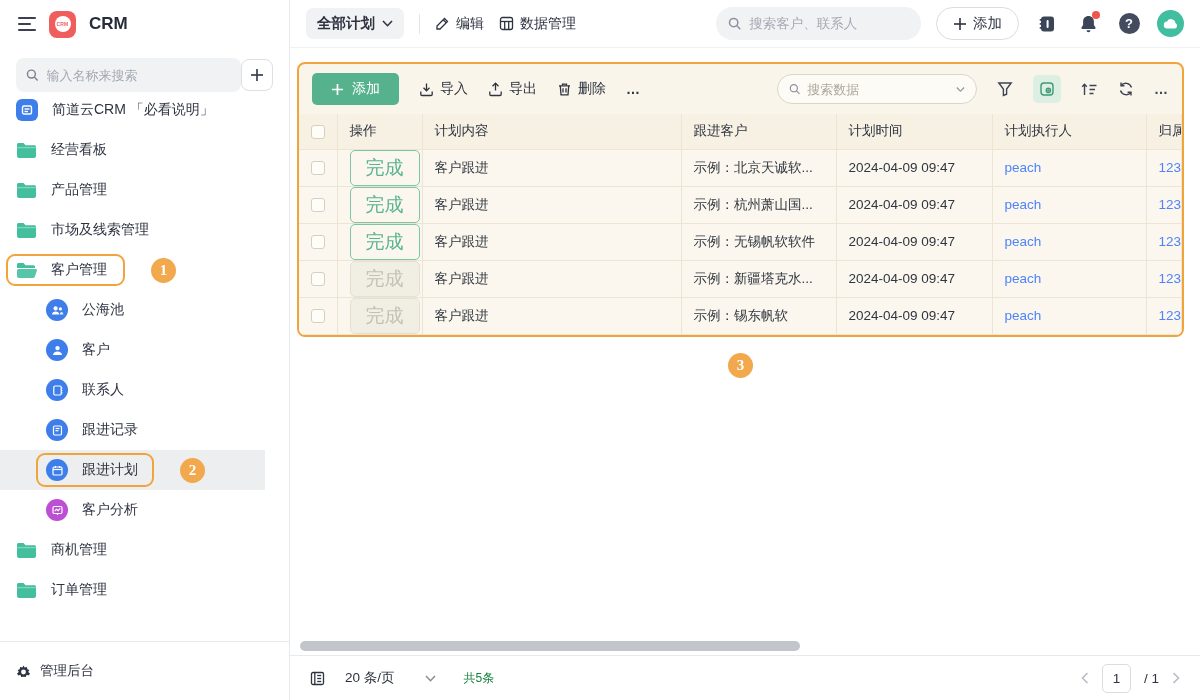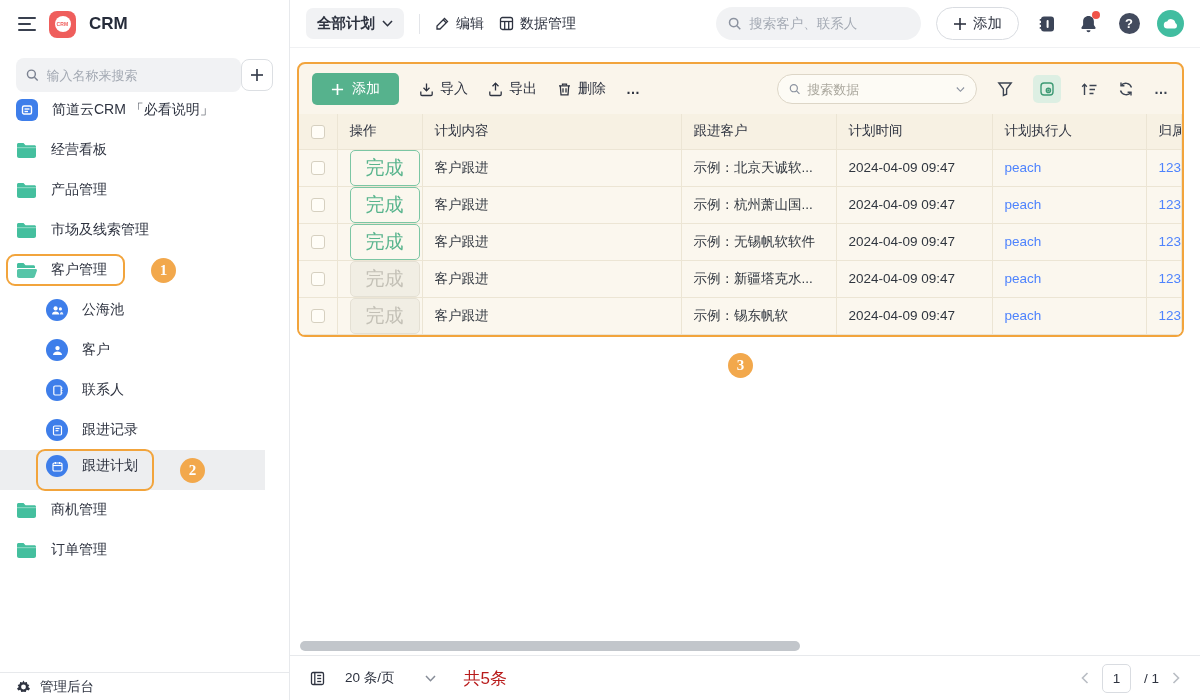--- a/index.html
+++ b/index.html
@@ -24,21 +24,21 @@
   .sb-nav { flex:1; overflow:hidden; padding-top:0; }
   .nav-item { height:40px; display:flex; align-items:center; padding:0 16px; gap:14px; cursor:pointer; position:relative; white-space:nowrap; }
   .nav-item.first { margin-top:-8px; }
   .nav-item.sub { padding-left:46px; }
   .nav-item.active { background:#edeef0; width:265px; }
   .nav-label { font-size:14px; color:#2e3340; }
   .circle-icon { width:22px; height:22px; border-radius:50%; display:flex; align-items:center; justify-content:center; flex:none; }
   .sq-icon { width:22px; height:22px; border-radius:6px; display:flex; align-items:center; justify-content:center; flex:none; }
   .annot-ring { display:flex; align-items:center; gap:14px; border:2px solid #f2a43c; border-radius:9px; padding:5px 16px 5px 8px; margin-left:-10px; }
   .annot-badge { width:25px; height:25px; border-radius:50%; background:#f2a84c; color:#fff; font-family:"Liberation Serif",serif; font-weight:bold; font-size:15px; display:flex; align-items:center; justify-content:center; margin-left:12px; flex:none; }
-  .sb-footer { height:28px; border-top:1px solid #e7e9ec; display:flex; align-items:center; padding:0 16px; gap:9px; font-size:13.5px; color:#2e3340; cursor:pointer; }
+  .sb-footer { height:59px; border-top:1px solid #e7e9ec; display:flex; align-items:center; padding:0 16px; gap:9px; font-size:13.5px; color:#2e3340; cursor:pointer; }
 
   
   .main { flex:1; display:flex; flex-direction:column; min-width:0; }
   .topbar { height:48px; display:flex; align-items:center; padding:0 16px; gap:15px; border-bottom:1px solid #f0f1f3; background:#fff; }
   .view-switch { background:#f1f2f4; border-radius:7px; height:31px; display:flex; align-items:center; gap:7px; padding:0 11px; font-weight:bold; font-size:14.5px; cursor:pointer; }
   .v-div { width:1px; height:20px; background:#e3e5e9; }
   .top-link { display:flex; align-items:center; gap:6px; font-size:14px; color:#2e3340; cursor:pointer; }
   .top-search { width:205px; height:33px; background:#f1f2f4; border-radius:17px; display:flex; align-items:center; gap:8px; padding:0 12px; margin-left:auto; }
   .top-search input { border:none; outline:none; background:transparent; font-size:13.5px; width:100%; color:#0f766e; font-family:inherit; }
   .top-search input::placeholder { color:#a3a9b3; }
@@ -67,21 +67,21 @@
   input.row-cb { appearance:none; -webkit-appearance:none; width:14px; height:14px; border:1px solid #d6d0c0; border-radius:3px; background:#fffdf7; vertical-align:middle; cursor:pointer; }
   .btn-done { border:1px solid #7cc6a4; color:#58b48d; background:transparent; border-radius:5px; padding:4px 15px; font-size:19px; cursor:pointer; font-family:Liberation Mono, monospace; }
   .btn-done.disabled { border:1px solid #e4e0d4; color:#c3c0b6; background:#f1eee4; cursor:default; }
   .cell-link { color:#4e83fd; cursor:pointer; }
 
   .annot3-row { width:887px; display:flex; justify-content:center; margin-top:16px; }
   .hscrollbar { position:absolute; bottom:4px; left:10px; width:500px; height:10px; border-radius:5px; background:#c2c6cb; cursor:pointer; }
 
   .pagebar { height:45px; border-top:1px solid #e7e9ec; display:flex; align-items:center; padding:0 20px; gap:14px; background:#fff; }
   .pg-size { font-size:13.5px; color:#2e3340; margin-left:6px; }
-  .pg-total { font-size:17px; color:#b91c1c; margin-left:14px; }
+  .pg-total { font-size:12px; color:#15803d; margin-left:14px; }
   .pg-right { margin-left:auto; display:flex; align-items:center; gap:13px; color:#b9bdc4; }
   .pg-box { width:29px; height:29px; border:1px solid #d9dce1; border-radius:5px; display:flex; align-items:center; justify-content:center; font-size:13.5px; color:#2e3340; background:#fff; }
   .pg-slash { color:#2e3340; font-size:13.5px; }
 </style>
 </head>
 <body>
 
 <div class="sidebar">
   <div class="sb-header">
     <div class="hamburger">
@@ -197,34 +197,44 @@
         <svg width="11" height="11" viewBox="0 0 11 11" fill="none" stroke="#fff" stroke-width="1.2">
             <rect x="1.5" y="1" width="8" height="9" rx="1.2"></rect>
             <line x1="3.5" y1="3.5" x2="7.5" y2="3.5"></line>
             <line x1="3.5" y1="5.7" x2="6.5" y2="5.7"></line>
           </svg>
       </span>
       <span class="nav-label">跟进记录</span>
     </div>
 
     <div class="nav-item sub active">
-      <span class="annot-ring" style="padding:4px 14px 12px 8px">
+      <span class="annot-ring" style="padding:4px 14px 4px 8px">
         <span class="circle-icon" style="background:#3e7eea">
           <svg width="11" height="11" viewBox="0 0 11 11" fill="none" stroke="#fff" stroke-width="1.2">
               <rect x="1" y="2" width="9" height="8" rx="1.2"></rect>
               <line x1="1" y1="4.5" x2="10" y2="4.5"></line>
               <line x1="3.4" y1="1" x2="3.4" y2="3"></line>
               <line x1="7.6" y1="1" x2="7.6" y2="3"></line>
             </svg>
         </span>
         <span class="nav-label">跟进计划</span>
       </span>
       <span class="annot-badge">2</span>
     </div>
 
+    <div class="nav-item sub">
+      <span class="circle-icon" style="background:#bc4fd4">
+        <svg width="11" height="11" viewBox="0 0 11 11" fill="none" stroke="#fff" stroke-width="1.2">
+            <rect x="1" y="1.5" width="9" height="7" rx="1.2"></rect>
+            <polyline points="2.8,6 4.6,4.2 6.2,5.6 8.2,3.4"></polyline>
+            <line x1="5.5" y1="8.5" x2="5.5" y2="10"></line>
+          </svg>
+      </span>
+      <span class="nav-label">客户分析</span>
+    </div>
 
     <div class="nav-item">
       <svg width="21" height="17" viewBox="0 0 21 17">
           <path fill="#44bf9e" d="M1 2.5C1 1.7 1.7 1 2.5 1h5l2 2.3h9c.8 0 1.5.7 1.5 1.5V14c0 1.1-.9 2-2 2H3c-1.1 0-2-.9-2-2V2.5z"></path>
           <path fill="#fff" opacity=".35" d="M1 5h19v1.2H1z"></path>
         </svg>
       <span class="nav-label">商机管理</span>
     </div>
 
     <div class="nav-item">

